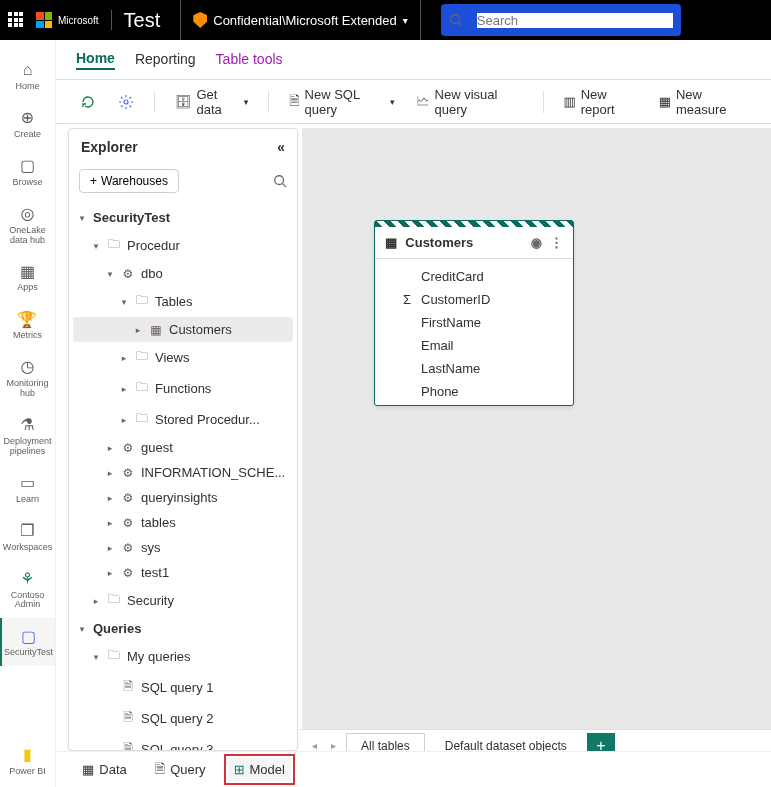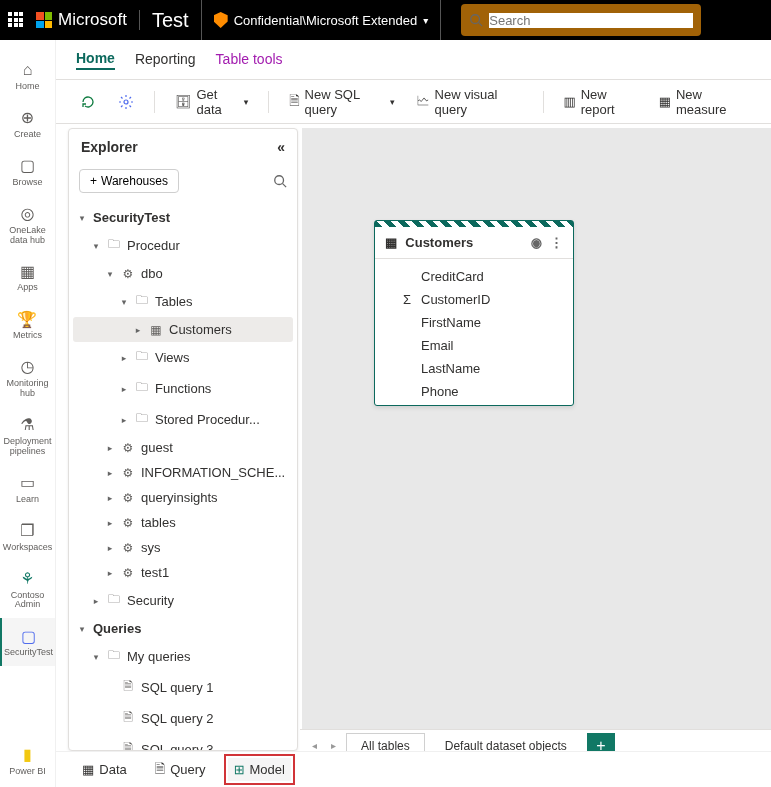--- a/index.html
+++ b/index.html
@@ -1,26 +1,26 @@
 <!DOCTYPE html>
 <html><head>
 <meta charset="utf-8">
 <style>
 * { box-sizing: border-box; margin: 0; padding: 0; font-family: "Segoe UI", sans-serif; }
 body { width: 771px; height: 787px; overflow: hidden; background: #fff; font-size: 13px; color: #323130; }
 .topbar { height: 40px; background: #000; display: flex; align-items: center; color: #fff; padding: 0 8px; gap: 12px; }
 .waffle { width: 16px; height: 16px; display: grid; grid-template-columns: repeat(3,1fr); gap: 1px; }
 .waffle span { background: #fff; width: 4px; height: 4px; }
-.ms-logo { display: flex; align-items: center; gap: 6px; font-size: 17px; }
+.ms-logo { display: flex; align-items: center; gap: 6px; font-size: 10px; }
 .ms-sq { width: 16px; height: 16px; display: grid; grid-template-columns: 1fr 1fr; gap: 1px; }
 .ms-sq span:nth-child(1){background:#f25022}.ms-sq span:nth-child(2){background:#7fba00}.ms-sq span:nth-child(3){background:#00a4ef}.ms-sq span:nth-child(4){background:#ffb900}
 .vdiv { width: 1px; height: 20px; background: #555; }
-.classify { display: flex; align-items: center; gap: 6px; font-size: 13px; border-left: 1px solid #555; border-right: 1px solid #555; padding: 0 12px; height: 100%; }
+.classify { display: flex; align-items: center; gap: 6px; font-size: 13px; border-left: 1px solid #555; border-right: 1px solid #555; padding: 0 12px; height: 100%; margin-left: 8px; }
 .shield { width: 14px; height: 16px; background: #ff8c00; clip-path: polygon(50% 0,100% 20%,100% 60%,50% 100%,0 60%,0 20%); }
-.searchbox { flex: 1; max-width: 240px; margin-left: 8px; background: #a16207; border-radius: 4px; height: 28px; display: flex; align-items: center; padding: 16px 8px; color: #666; gap: 6px; }
+.searchbox { flex: 1; max-width: 240px; margin-left: 8px; background: #1d4ed8; border-radius: 4px; height: 28px; display: flex; align-items: center; padding: 16px 8px; color: #666; gap: 14px; }
 .searchbox input { border: none; outline: none; flex: 1; font-size: 13px; }
 .tabrow { height: 40px; display: flex; align-items: center; padding: 0 20px; gap: 20px; border-bottom: 1px solid #e1dfdd; margin-left: 56px; }
 .tab { font-size: 14px; color: #323130; padding-bottom: 2px; cursor: pointer; }
 .tab.active { color: #0c695d; border-bottom: 2px solid #0c695d; font-weight: 600; }
 .tab.green { color: #a21caf; }
 .toolbar { height: 44px; display: flex; align-items: center; padding: 0 18px; gap: 10px; border-bottom: 1px solid #e1dfdd; margin-left: 56px; }
 .tbtn { display: flex; align-items: center; gap: 5px; font-size: 13px; cursor: pointer; padding: 4px 6px; }
 .tdiv { width: 1px; height: 22px; background: #e1dfdd; margin: 0 4px; }
 .sidebar { position: absolute; top: 40px; left: 0; bottom: 0; width: 56px; background: #fff; border-right: 1px solid #f0f0f0; display: flex; flex-direction: column; align-items: center; padding-top: 12px; }
 .sb-item { width: 100%; display: flex; flex-direction: column; align-items: center; gap: 2px; font-size: 9px; color: #605e5c; padding: 8px 0; cursor: pointer; text-align: center; line-height: 1.1; }

